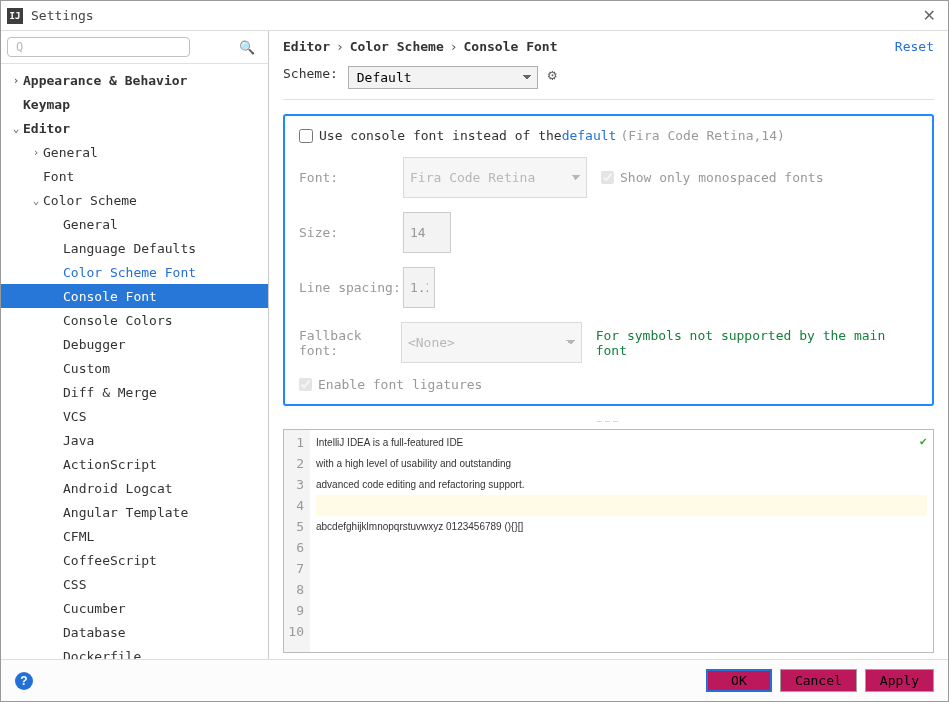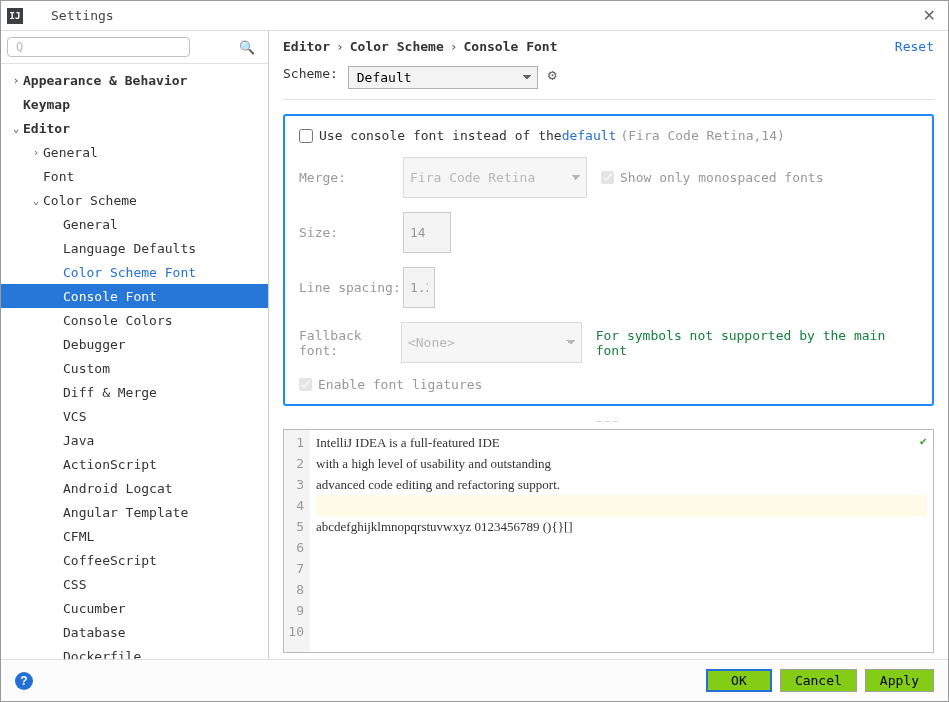--- a/index.html
+++ b/index.html
@@ -13,21 +13,20 @@
   overflow: hidden;
   border: 1px solid #999;
 }
 .titlebar {
   height: 30px;
   display: flex;
   align-items: center;
   padding: 0 6px;
   border-bottom: 1px solid #ddd;
   background: #fff;
-  gap: 20px;
 }
 .app-icon {
   width: 16px; height: 16px;
   background: #3c3f41;
   display: inline-flex;
   align-items: center;
   justify-content: center;
   margin-right: 8px;
   font-size: 9px;
   color: #fff;
@@ -182,22 +181,22 @@
   color: #999;
   text-align: right;
   padding: 2px 6px 2px 0;
   font-family: monospace;
   font-size: 13px;
   line-height: 21px;
 }
 .editor-text {
   flex: 1;
   padding: 2px 6px;
-  font-family: Liberation Serif, serif;
-  font-size: 13px;
+  font-family: Liberation Sans, sans-serif;
+  font-size: 10px;
   line-height: 21px;
   white-space: pre;
   position: relative;
 }
 .editor-line.hl { background: #fffbe6; display: block; }
 .checkmark { position:absolute; right:6px; top:4px; color:#3a3; font-size:12px; }
 
 .button-bar {
   height: 42px;
   border-top: 1px solid #ddd;
@@ -210,21 +209,21 @@
 .help-icon {
   width: 18px; height: 18px; border-radius: 50%;
   background: #2470d8; color: #fff; font-size: 12px;
   display:flex; align-items:center; justify-content:center;
   font-family:sans-serif; font-weight:bold;
 }
 .btn {
   min-width: 66px;
   padding: 3px 14px;
   border: 1px solid #a0a0a0;
-  background: #84cc16;
+  background: #be185d;
   font-family: inherit;
   font-size: 13px;
 }
 .btn.primary { border: 2px solid #2470d8; padding: 2px 14px; }
 </style>
 </head>
 <body>
 
 <div class="titlebar">
   <span class="app-icon">IJ</span>
@@ -367,21 +366,21 @@
 
     <div class="settings-panel">
       <div class="row use-row">
         <input type="checkbox" class="chk" style="">
         <span>Use console font instead of the </span>
         <span class="default-link">default</span>
         <span class="hint">(Fira Code Retina,14)</span>
       </div>
 
       <div class="row form-grid">
-        <span class="lbl">Merge:</span>
+        <span class="lbl">Font:</span>
         <select class="val-input font-select" disabled="">
           <option>Fira Code Retina</option>
         </select>
         <span class="disabled-chk-row" style="margin-left:14px">
           <input type="checkbox" checked="" disabled="" class="chk-dis" style="">
           <span>Show only monospaced fonts</span>
         </span>
       </div>
 
       <div class="row">

